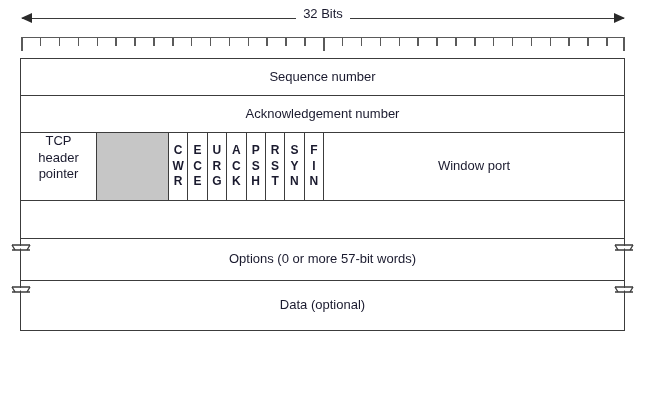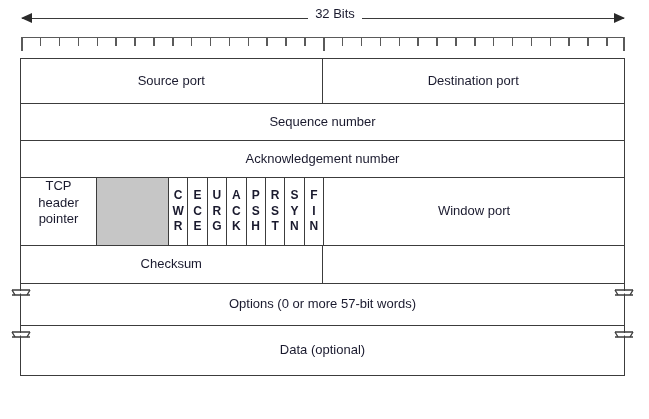--- a/index.html
+++ b/index.html
@@ -48,21 +48,21 @@
   .arrow-head.left {
     left: -1px;
     border-right: 11px solid #2b2b2b;
   }
   .arrow-head.right {
     right: -1px;
     border-left: 11px solid #2b2b2b;
   }
   .bits-label {
     position: absolute;
-    left: 12px;
+    left: 0;
     top: -5px;
     width: 602px;
     text-align: center;
     font-size: 13px;
     line-height: 14px;
   }
   .bits-label span {
     background: #ffffff;
     padding: 0 7px;
     display: inline-block;
@@ -217,24 +217,20 @@
       <div class="tick minor" style="left: 509.625px;"></div>
       <div class="tick minor" style="left: 528.5px;"></div>
       <div class="tick minor" style="left: 547.375px;"></div>
       <div class="tick minor" style="left: 566.25px;"></div>
       <div class="tick minor" style="left: 585.125px;"></div>
       <div class="tick major" style="left: 602.4px;"></div>
     </div>
 
   <div class="packet">
 
-    <div class="row row-ports">
-      <div class="cell div half">Source port</div>
-      <div class="cell half">Destination port</div>
-    </div>
 
     <div class="row row-seq">
       <div class="cell" style="width:100%">Sequence number</div>
     </div>
 
     <div class="row row-ack">
       <div class="cell" style="width:100%">Acknowledgement number</div>
     </div>
 
     <div class="row row-flags">
@@ -291,21 +287,20 @@
       <div class="cell div flag">
         <span class="ltr">F</span>
         <span class="ltr">I</span>
         <span class="ltr">N</span>
       </div>
 
       <div class="cell winsize">Window port</div>
     </div>
 
     <div class="row row-cksum">
-      <div class="cell div half">Checksum</div>
     </div>
 
     <div class="row row-opts">
       <div class="cell" style="width:100%">Options (0 or more 57-bit words)</div>
       <svg class="break left" viewBox="0 0 30 20">
         <path d="M5 7 L25 7 L25 9.5 L5 9.5 Z" fill="#ffffff" stroke="none"></path>
         <path d="M6 6 L24 6 M6 11 L24 11" stroke="#3c3c3c" stroke-width="1.4" fill="none"></path>
         <path d="M6 6 L9 11 M24 6 L21 11" stroke="#3c3c3c" stroke-width="1.4" fill="none"></path>
       </svg>
       <svg class="break right" viewBox="0 0 30 20">

